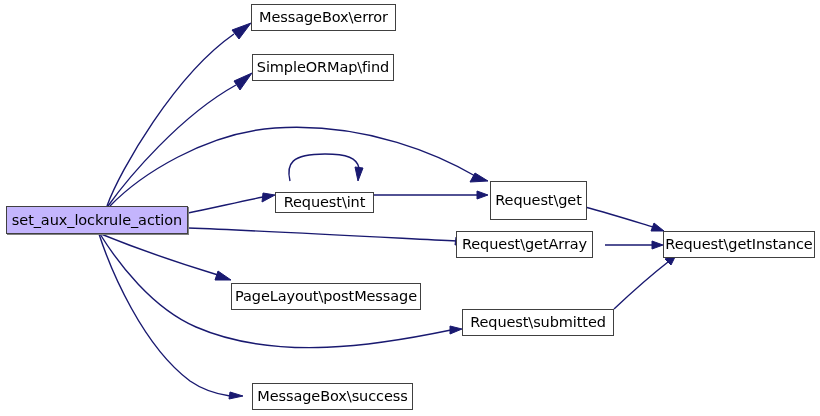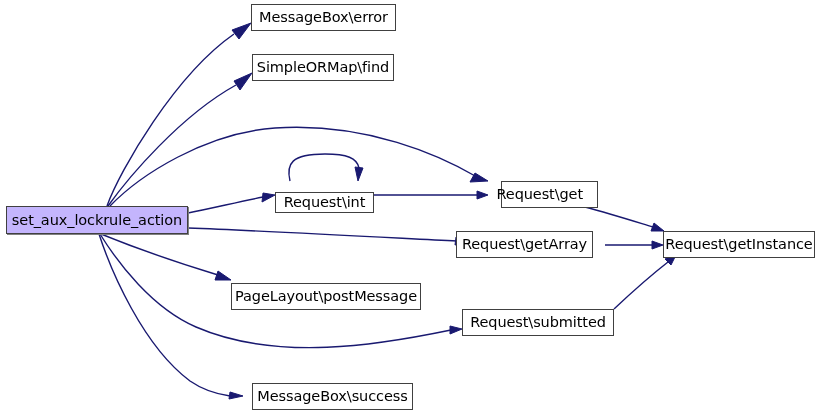--- a/index.html
+++ b/index.html
@@ -142,21 +142,21 @@
   </div>
 
   <div class="node-box" style="left:252px; top:54px; width:142px; height:27px;">
     <span class="node-label">SimpleORMap\find</span>
   </div>
 
   <div class="node-box" style="left:275px; top:181px; width:99px; height:21px;margin-top:11px;">
     <span class="node-label">Request\int</span>
   </div>
 
-  <div class="node-box" style="left:501px; top:181px; width:97px; height:27px;justify-content:flex-end;">
+  <div class="node-box" style="left:490px; top:181px; width:97px; height:39px;">
     <span class="node-label">Request\get</span>
   </div>
 
   <div class="node-box" style="left:456px; top:231px; width:137px; height:27px;">
     <span class="node-label">Request\getArray</span>
   </div>
 
   <div class="node-box" style="left:231px; top:283px; width:190px; height:27px;">
     <span class="node-label">PageLayout\postMessage</span>
   </div>

